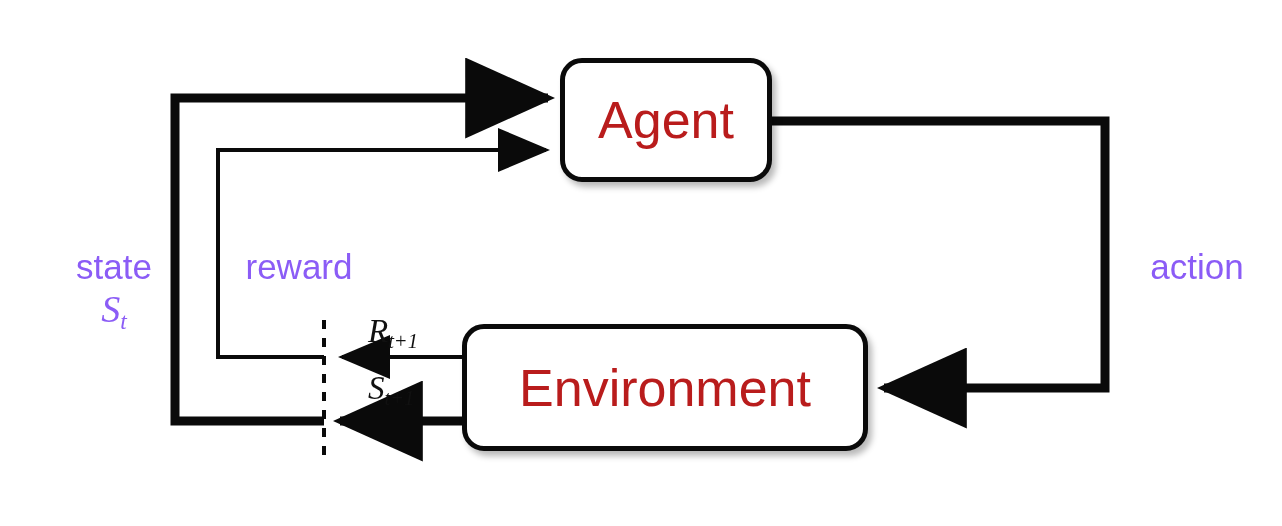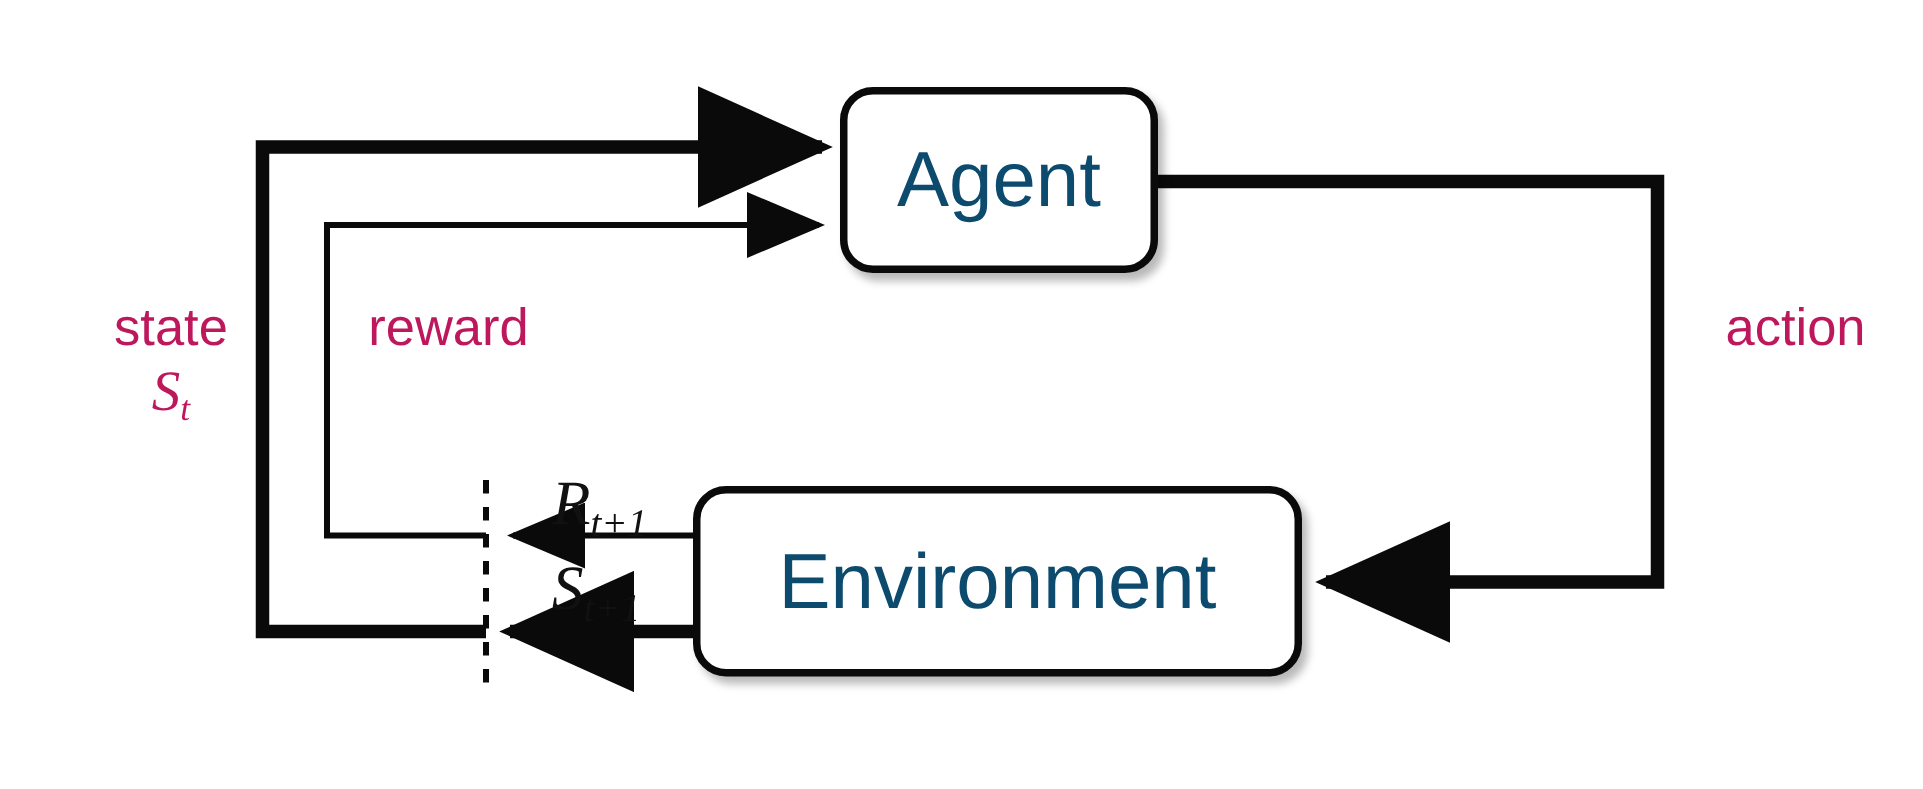--- a/index.html
+++ b/index.html
@@ -27,21 +27,21 @@
   .node {
     position: absolute;
     box-sizing: border-box;
     background: #ffffff;
     border: 5px solid #0a0a0a;
     border-radius: 22px;
     display: flex;
     align-items: center;
     justify-content: center;
     box-shadow: 4px 5px 6px rgba(0,0,0,0.28);
-    color: #0c4a6e;
+    color: #b91c1c;
     font-family: "Liberation Sans", sans-serif;
     font-weight: 400;
     line-height: 1;
     z-index: 3;
   }
   #agent-node {
     left: 560px;
     top: 58px;
     width: 212px;
     height: 124px;
@@ -51,24 +51,25 @@
     left: 462px;
     top: 324px;
     width: 406px;
     height: 127px;
     font-size: 52px;
   }
   
   .edge-label {
     position: absolute;
     z-index: 4;
-    color: #be185d;
+    color: #8b5cf6;
     text-align: center;
     line-height: 1.06;
     white-space: nowrap;
+    margin-top: 48px;
   }
   .edge-label .word {
     display: block;
     font-family: "Liberation Sans", sans-serif;
     font-size: 35px;
     font-weight: 400;
   }
   .edge-label .sym {
     display: block;
     font-family: "Liberation Serif", serif;
@@ -86,21 +87,21 @@
   #label-state      { left: 50px;  top: 200px; width: 128px; }
   #label-reward     { left: 224px; top: 200px; width: 150px; }
   #label-action     { left: 1122px; top: 200px; width: 150px; text-align: center; }
   
   .math-label {
     position: absolute;
     z-index: 4;
     color: #111111;
     font-family: "Liberation Serif", serif;
     font-style: italic;
-    font-size: 42px;
+    font-size: 33px;
     white-space: nowrap;
     line-height: 1;
   }
   .math-label sub {
     font-size: 0.62em;
     font-style: italic;
     vertical-align: baseline;
     position: relative;
     top: 0.30em;
   }

